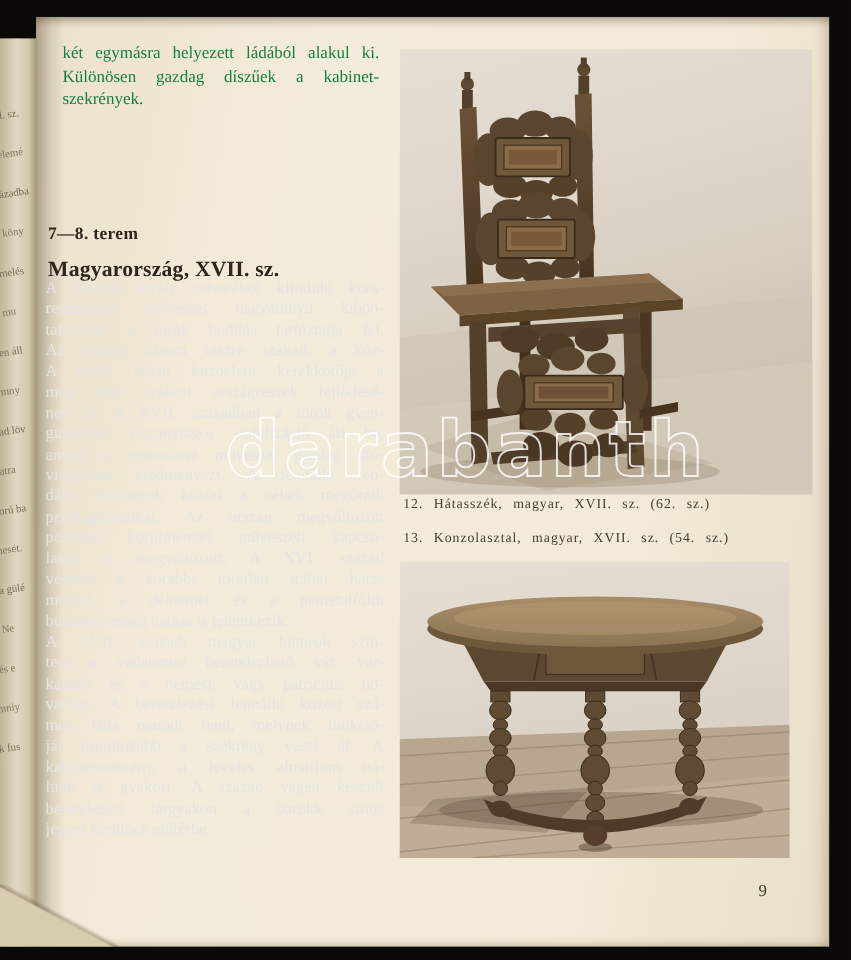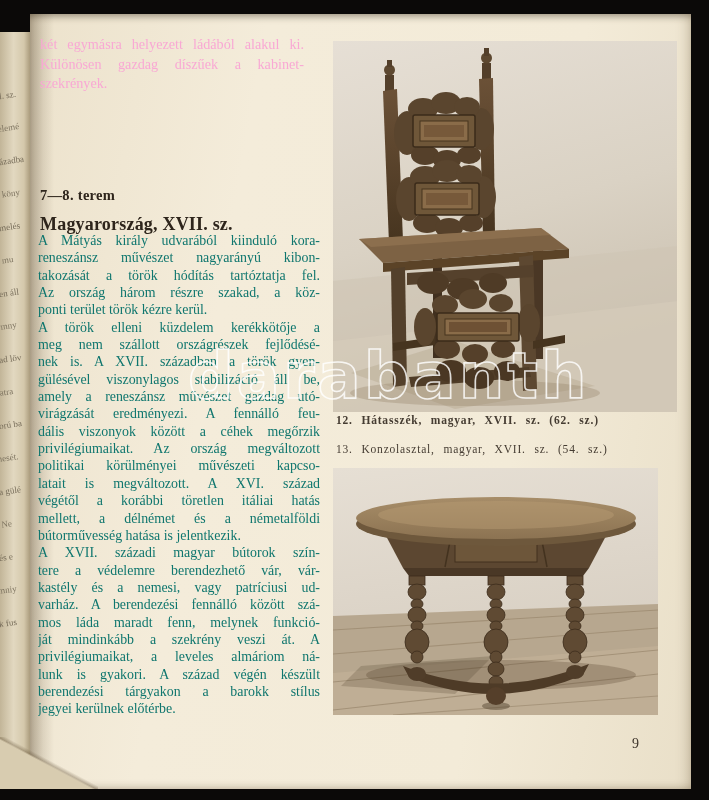--- a/index.html
+++ b/index.html
@@ -34,30 +34,30 @@
   .corner-fold{
     position:absolute;left:0;top:737px;width:98px;height:52px;z-index:4;
     background:linear-gradient(to top right,#d8ccb0 47%,rgba(90,72,45,.35) 49%,rgba(90,72,45,0) 53%);
   }
   
   .frame-top{position:absolute;left:0;top:0;width:709px;height:14px;background:#0b0908;z-index:90;}
   .frame-right{position:absolute;left:691px;top:0;width:18px;height:800px;background:#0b0908;z-index:90;}
   .frame-bottom{position:absolute;left:0;top:789px;width:709px;height:11px;background:#0b0908;z-index:90;}
   .frame-corner{position:absolute;left:0;top:0;width:30px;height:32px;background:#0b0908;z-index:91;}
   
-  .intro{position:absolute;left:40px;top:35px;width:264px;z-index:10;color:#f9a8d4;font-family:Liberation Serif, serif;}
+  .intro{position:absolute;left:52px;top:35px;width:264px;z-index:10;color:#15803d;font-family:Liberation Serif, serif;}
   .iline{font-size:14.2px;line-height:19.5px;height:19.5px;text-align:justify;text-align-last:justify;overflow:hidden;}
   .iline.end{text-align-last:left;}
   .room{position:absolute;left:40px;top:187px;z-index:10;font-weight:bold;font-size:14.5px;color:#2e251c;letter-spacing:.3px;}
   .title{position:absolute;left:40px;top:214px;z-index:10;font-weight:bold;font-size:18px;color:#2e251c;letter-spacing:.2px;}
-  .bodycol{position:absolute;left:38px;top:232px;width:282px;z-index:10;color:#0f766e;}
+  .bodycol{position:absolute;left:38px;top:232px;width:282px;z-index:10;color:#e5e5e5;}
   .bline{font-size:13.9px;line-height:17.35px;height:17.35px;text-align:justify;text-align-last:justify;overflow:hidden;}
   .bline.end{text-align-last:left;}
   .caption{position:absolute;z-index:10;font-size:11.5px;color:#453c32;letter-spacing:.8px;word-spacing:5px;white-space:nowrap;}
-  .cap1{left:336px;top:414px;font-weight:bold;}
+  .cap1{left:336px;top:414px;}
   .cap2{left:336px;top:443px;}
   .pagenum{position:absolute;left:632px;top:736px;z-index:10;font-size:14px;color:#3c332a;}
   
   .fig{position:absolute;z-index:5;}
   .fig-chair{left:333px;top:41px;width:344px;height:371px;}
   .fig-table{left:333px;top:468px;width:325px;height:247px;}
   .fig svg{display:block;width:100%;height:100%;}
   
   .watermark{
     position:absolute;left:188px;top:344px;z-index:60;
@@ -103,41 +103,40 @@
     </div>
 
   <div class="room">7—8. terem</div>
   <div class="title">Magyarország, XVII. sz.</div>
 
   <div class="bodycol">
       <div class="bline">A Mátyás király udvarából kiinduló kora-</div>
       <div class="bline">reneszánsz művészet nagyarányú kibon-</div>
       <div class="bline">takozását a török hódítás tartóztatja fel.</div>
       <div class="bline">Az ország három részre szakad, a köz-</div>
-      <div class="bline end">ponti terület török kézre kerül.</div>
       <div class="bline">A török elleni küzdelem kerékkötője a</div>
       <div class="bline">meg nem szállott országrészek fejlődésé-</div>
       <div class="bline">nek is. A XVII. században a török gyen-</div>
       <div class="bline">gülésével viszonylagos stabilizáció áll be,</div>
       <div class="bline">amely a reneszánsz művészet gazdag utó-</div>
       <div class="bline">virágzását eredményezi. A fennálló feu-</div>
       <div class="bline">dális viszonyok között a céhek megőrzik</div>
       <div class="bline">privilégiumaikat. Az ország megváltozott</div>
       <div class="bline">politikai körülményei művészeti kapcso-</div>
       <div class="bline">latait is megváltozott. A XVI. század</div>
       <div class="bline">végétől a korábbi töretlen itáliai hatás</div>
       <div class="bline">mellett, a délnémet és a németalföldi</div>
       <div class="bline end">bútorművesség hatása is jelentkezik.</div>
       <div class="bline">A XVII. századi magyar bútorok szín-</div>
       <div class="bline">tere a védelemre berendezhető vár, vár-</div>
       <div class="bline">kastély és a nemesi, vagy patríciusi ud-</div>
       <div class="bline">varház. A berendezési fennálló között szá-</div>
       <div class="bline">mos láda maradt fenn, melynek funkció-</div>
       <div class="bline">ját mindinkább a szekrény veszi át. A</div>
-      <div class="bline">privilégiumaikat, a leveles almáriom ná-</div>
+      <div class="bline">kabinetszekrény, a leveles almáriom ná-</div>
       <div class="bline">lunk is gyakori. A század végén készült</div>
       <div class="bline">berendezési tárgyakon a barokk stílus</div>
       <div class="bline end">jegyei kerülnek előtérbe.</div>
     </div>
 
   <div class="fig fig-chair">
     <svg viewBox="0 0 344 371">
       <defs>
         <linearGradient id="wallA" x1="0" y1="0" x2="0.25" y2="1">
           <stop offset="0" stop-color="#e6dfd5"></stop>

